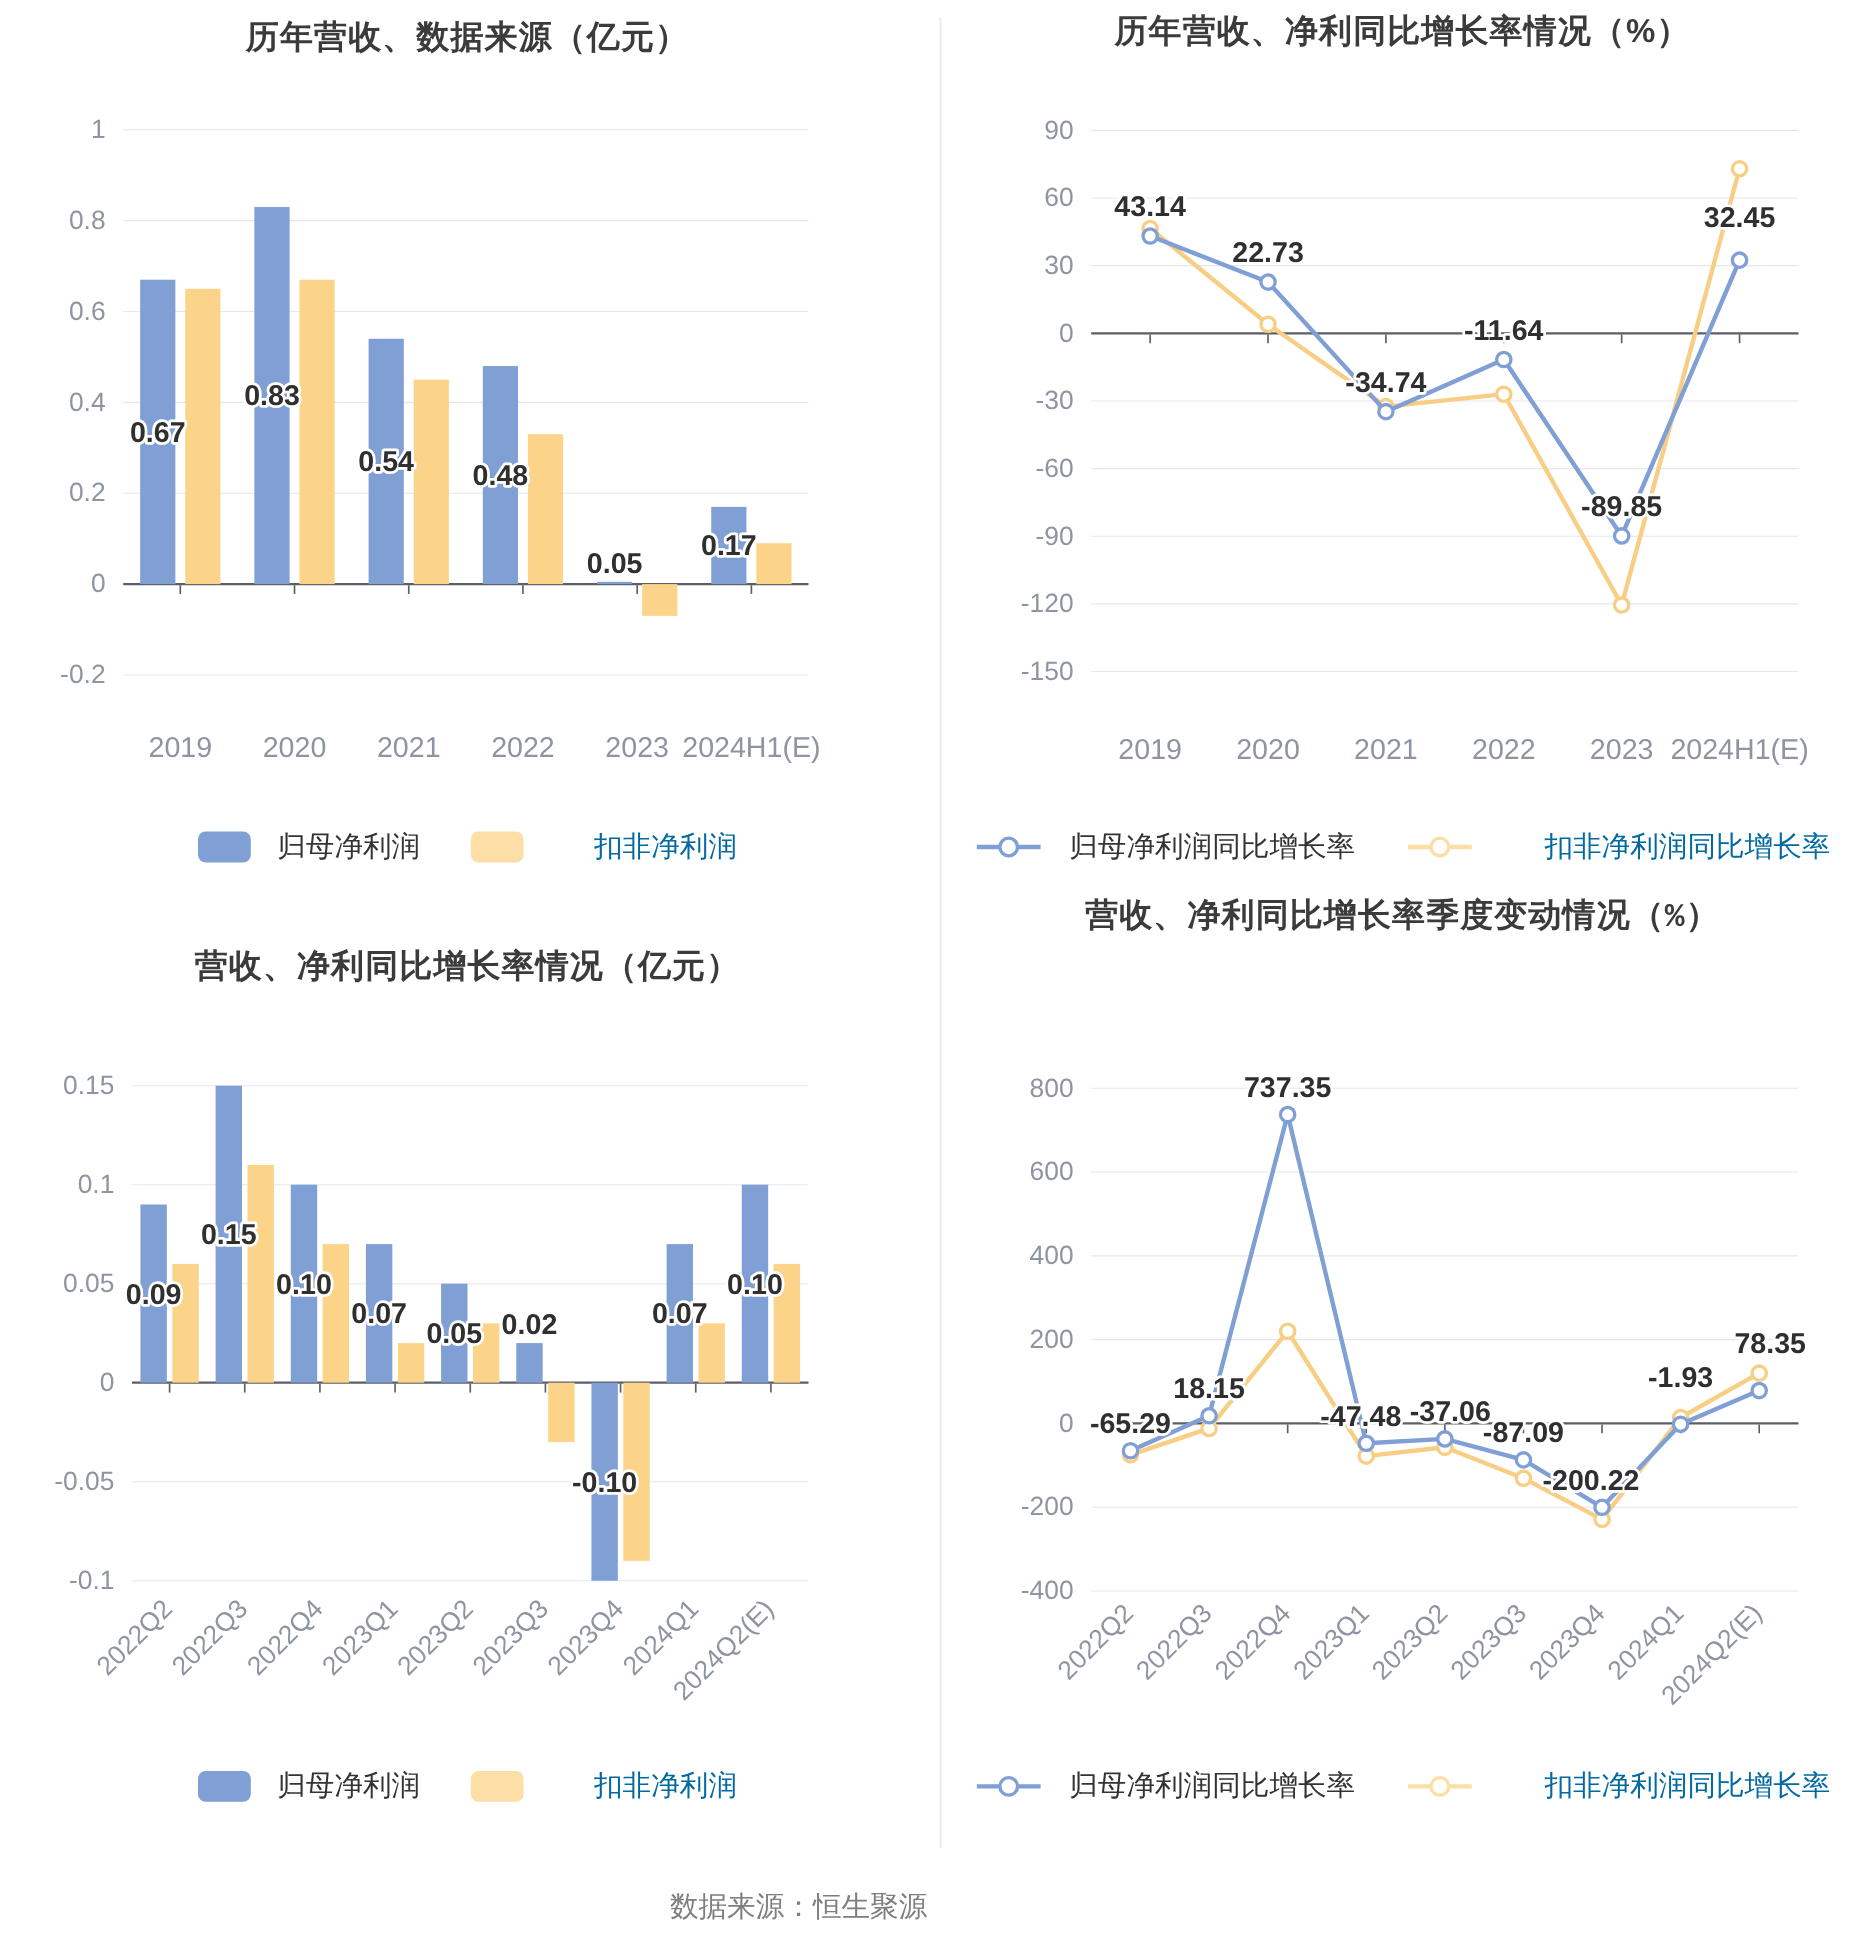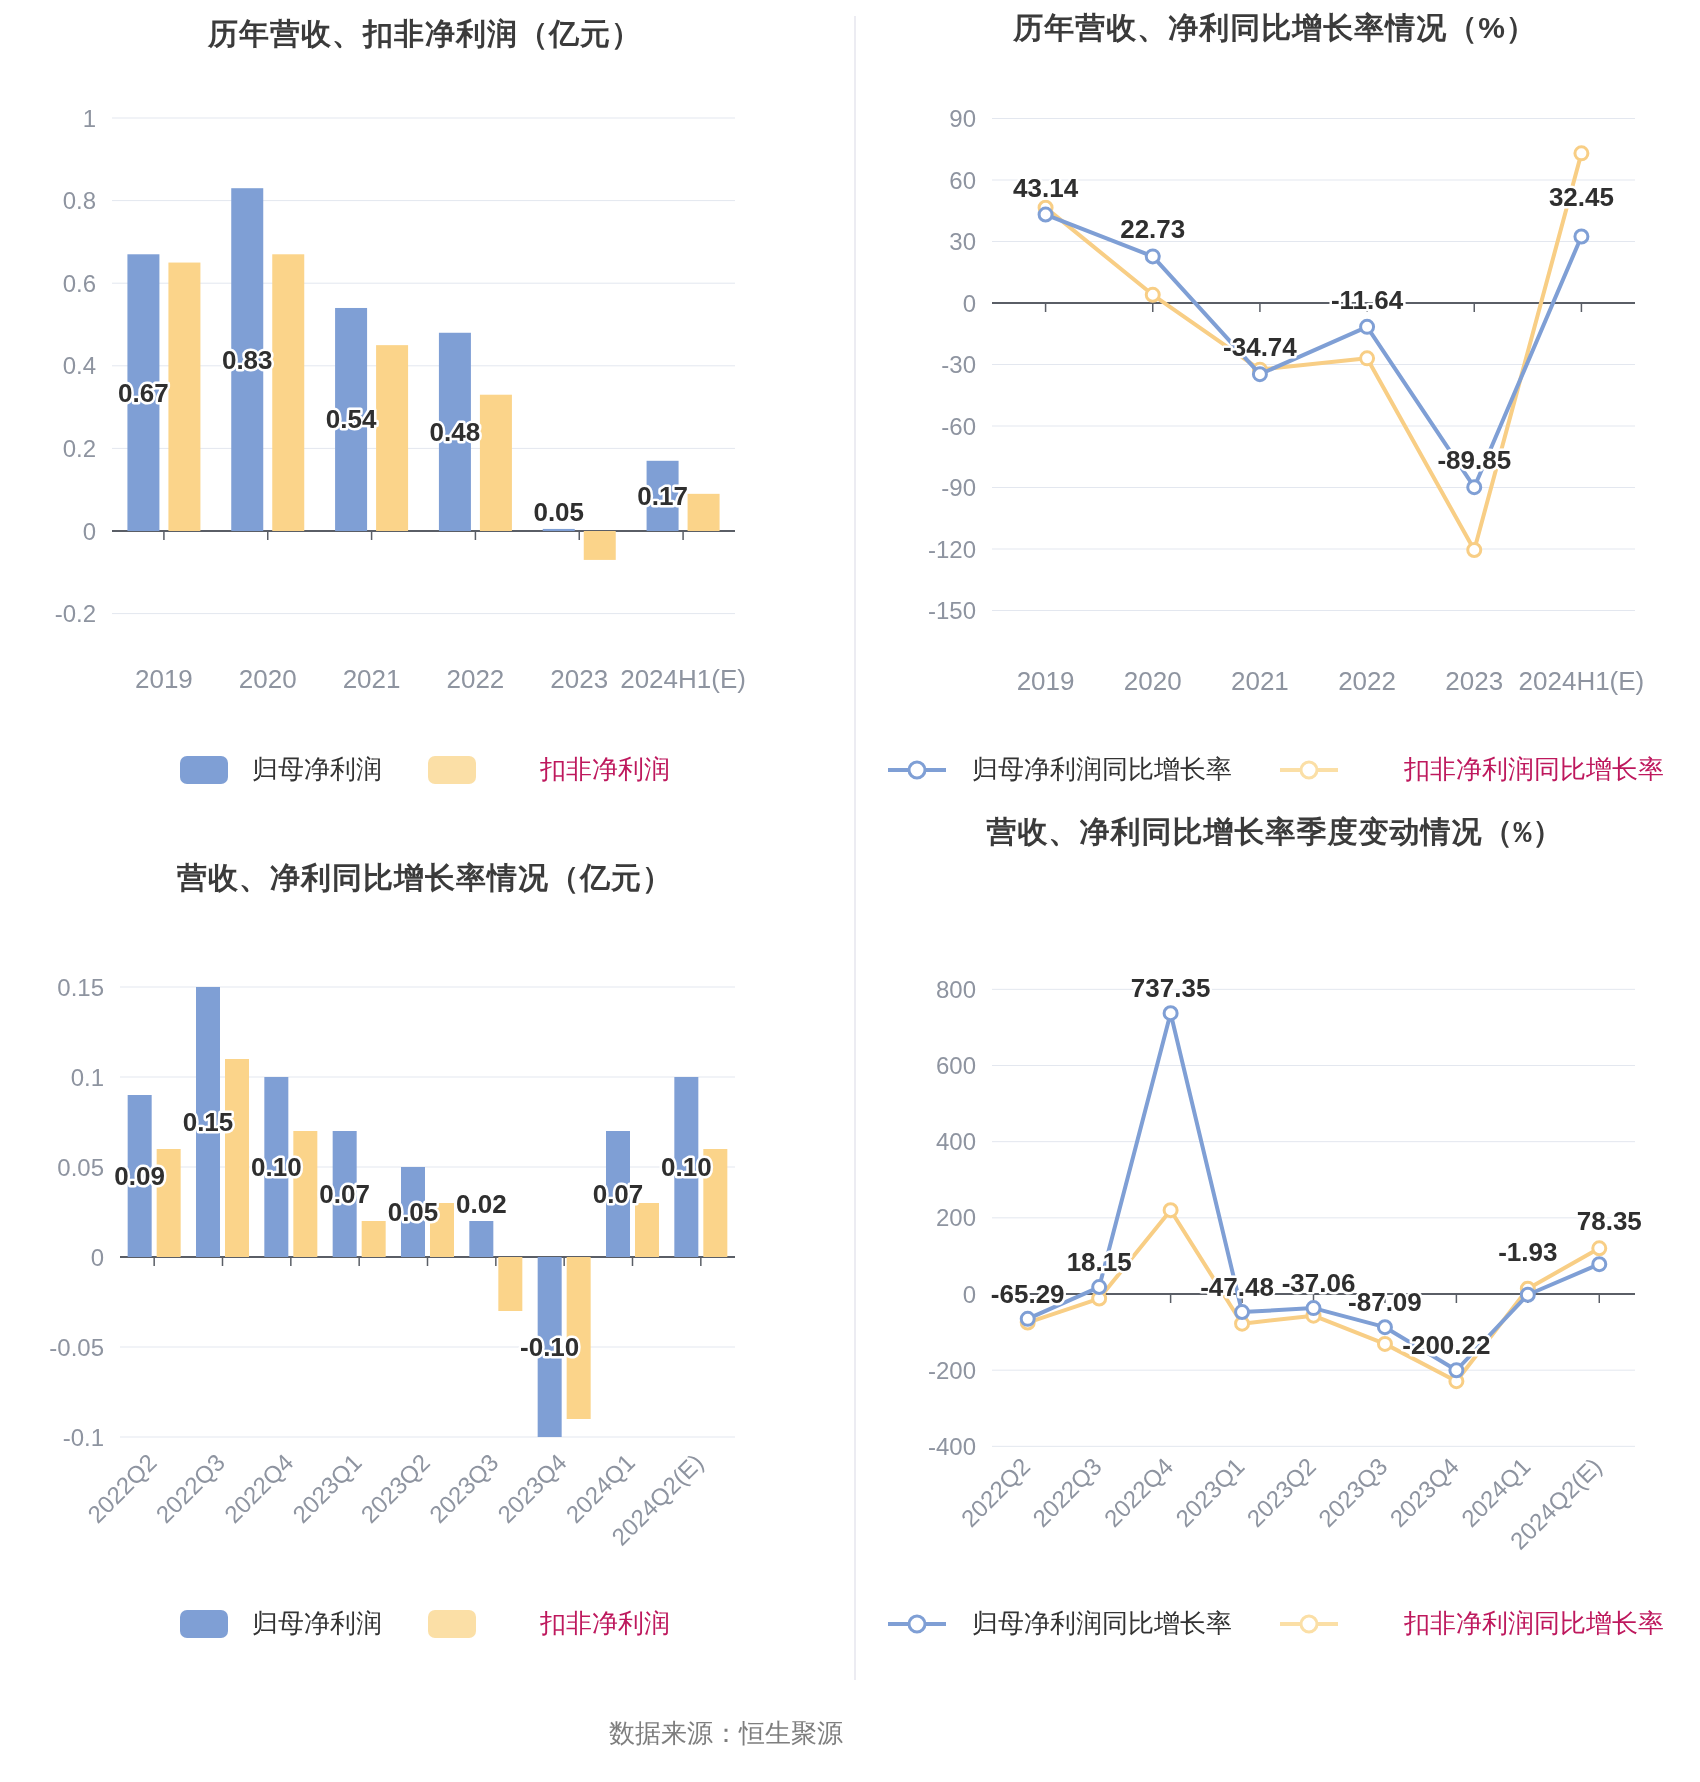--- a/index.html
+++ b/index.html
@@ -5,27 +5,27 @@
   html,body{margin:0;padding:0;background:#ffffff;}
   body{width:1700px;height:1782px;position:relative;font-family:"Liberation Sans","DejaVu Sans",sans-serif;}
   .chart-title{position:absolute;width:850px;text-align:center;font-size:30px;font-weight:bold;color:#3b3b3b;letter-spacing:1px;}
   #plot{position:absolute;left:0;top:0;}
   #plot text{font-family:"Liberation Sans","DejaVu Sans",sans-serif;}
   .divider{position:absolute;left:854px;top:16px;width:2px;height:1664px;background:#ececf2;}
   .legend{position:absolute;width:850px;display:flex;justify-content:center;align-items:center;gap:46px;}
   .legend-item{display:flex;align-items:center;gap:24px;cursor:pointer;}
   .legend-swatch{display:inline-block;width:48px;height:28px;border-radius:7px;}
   .legend-label{font-size:26px;color:#333333;}
-  .legend-item.dim .legend-label{color:#be185d;margin-left:40px;}
+  .legend-item.dim .legend-label{color:#0369a1;margin-left:40px;}
   .footer{position:absolute;top:1716px;left:0;width:1452px;text-align:center;font-size:26px;color:#7e7e7e;}
 </style>
 </head>
 <body>
 
-<div class="chart-title" style="left:0;top:14px;">历年营收、扣非净利润（亿元）</div>
+<div class="chart-title" style="left:0;top:14px;">历年营收、数据来源（亿元）</div>
 <div class="chart-title" style="left:850px;top:8px;">历年营收、净利同比增长率情况（%）</div>
 <div class="chart-title" style="left:0;top:858px;">营收、净利同比增长率情况（亿元）</div>
 <div class="chart-title" style="left:850px;top:812px;font-family:Liberation Mono, monospace;">营收、净利同比增长率季度变动情况（%）</div>
 
 <div class="divider"></div>
 
 <svg id="plot" width="1700" height="1782" viewBox="0 0 1700 1782">
     <g>
       <g>
         <line x1="112" y1="118" x2="735" y2="118" stroke="#E3E7EF" stroke-width="1"></line>

